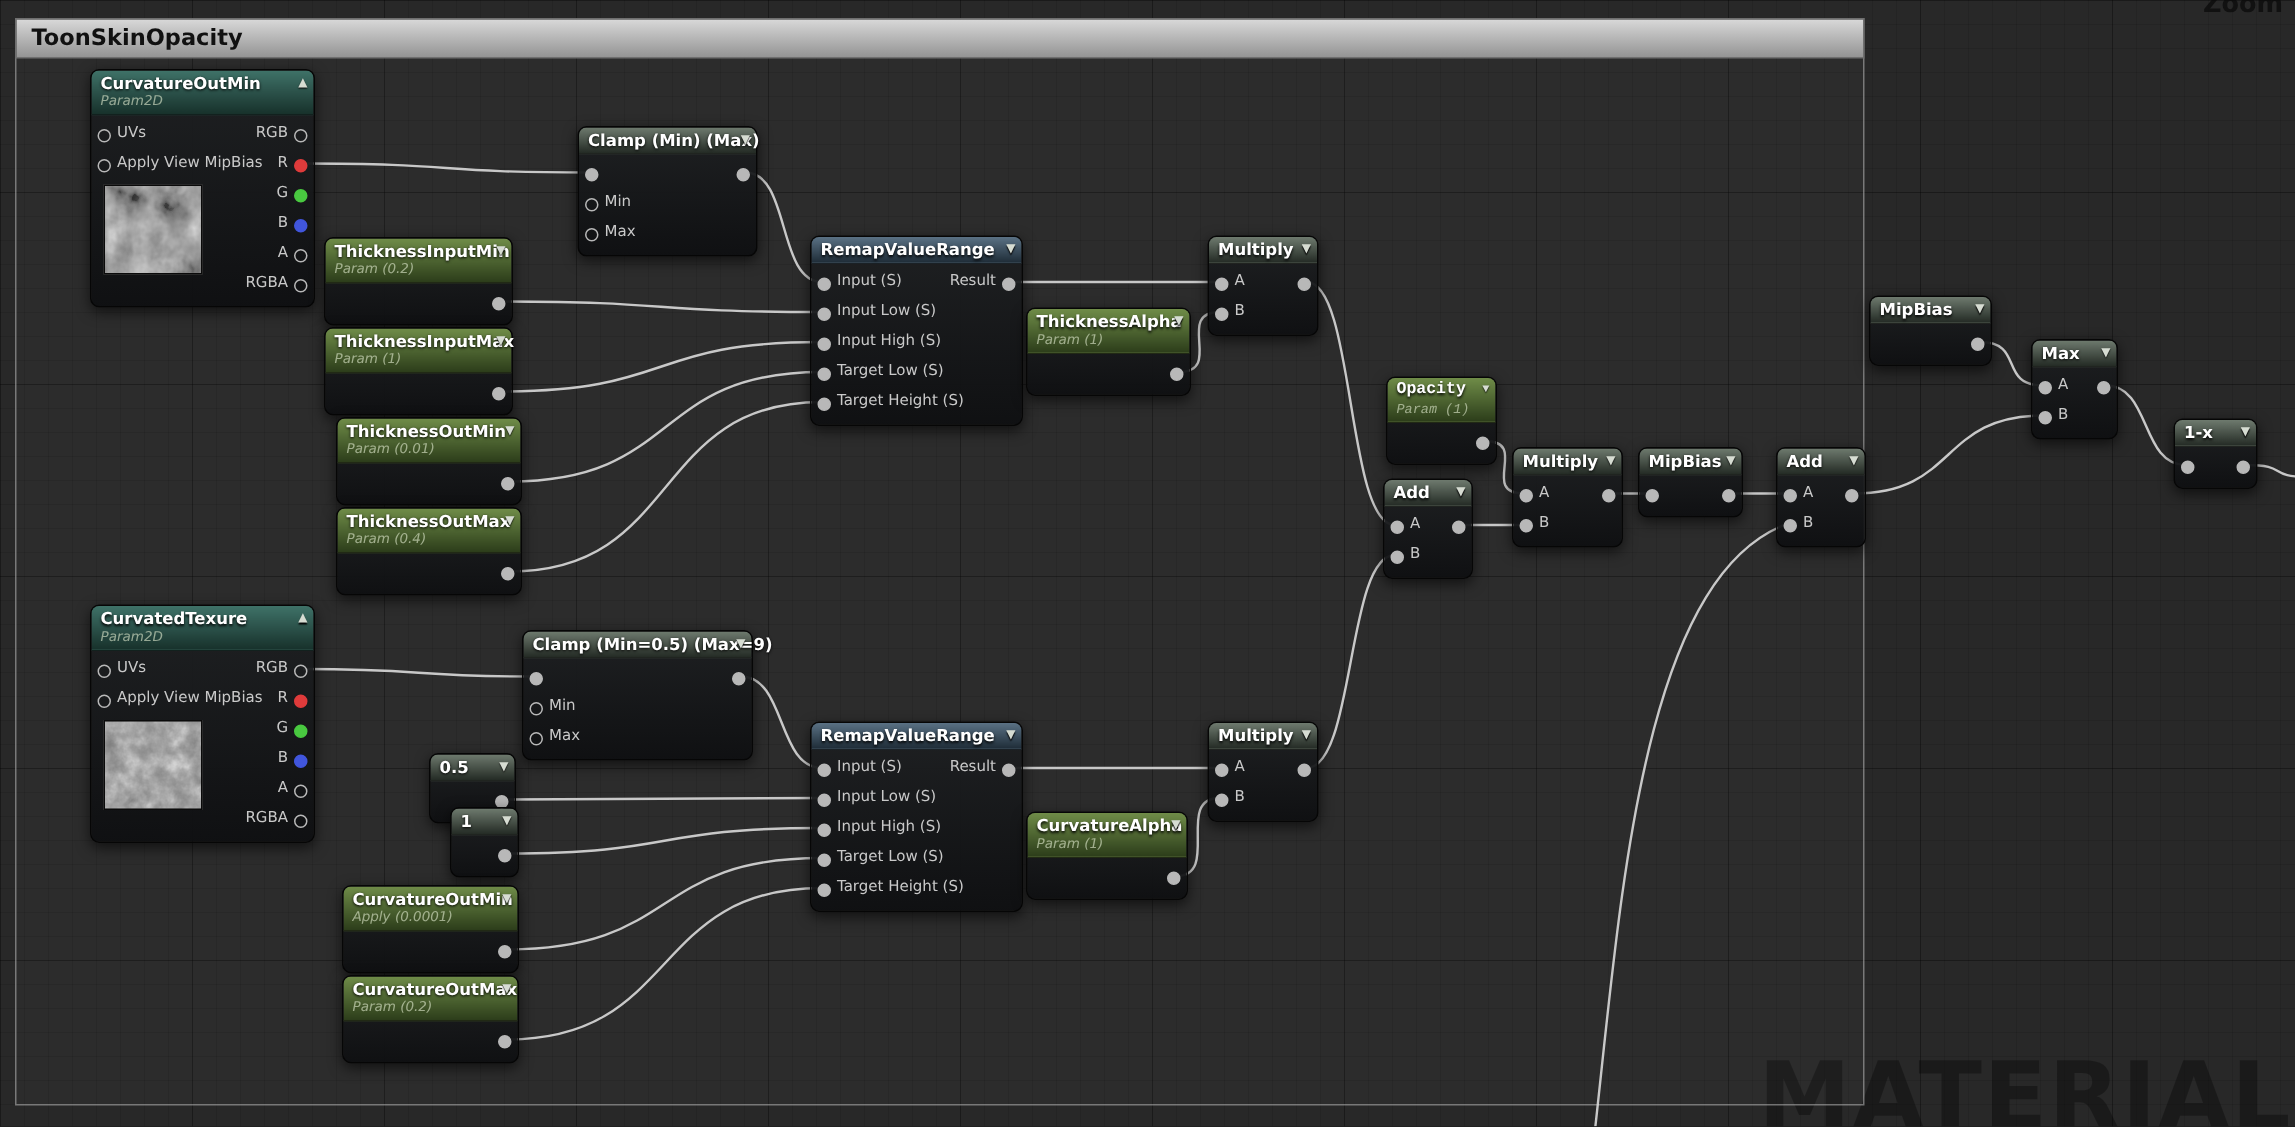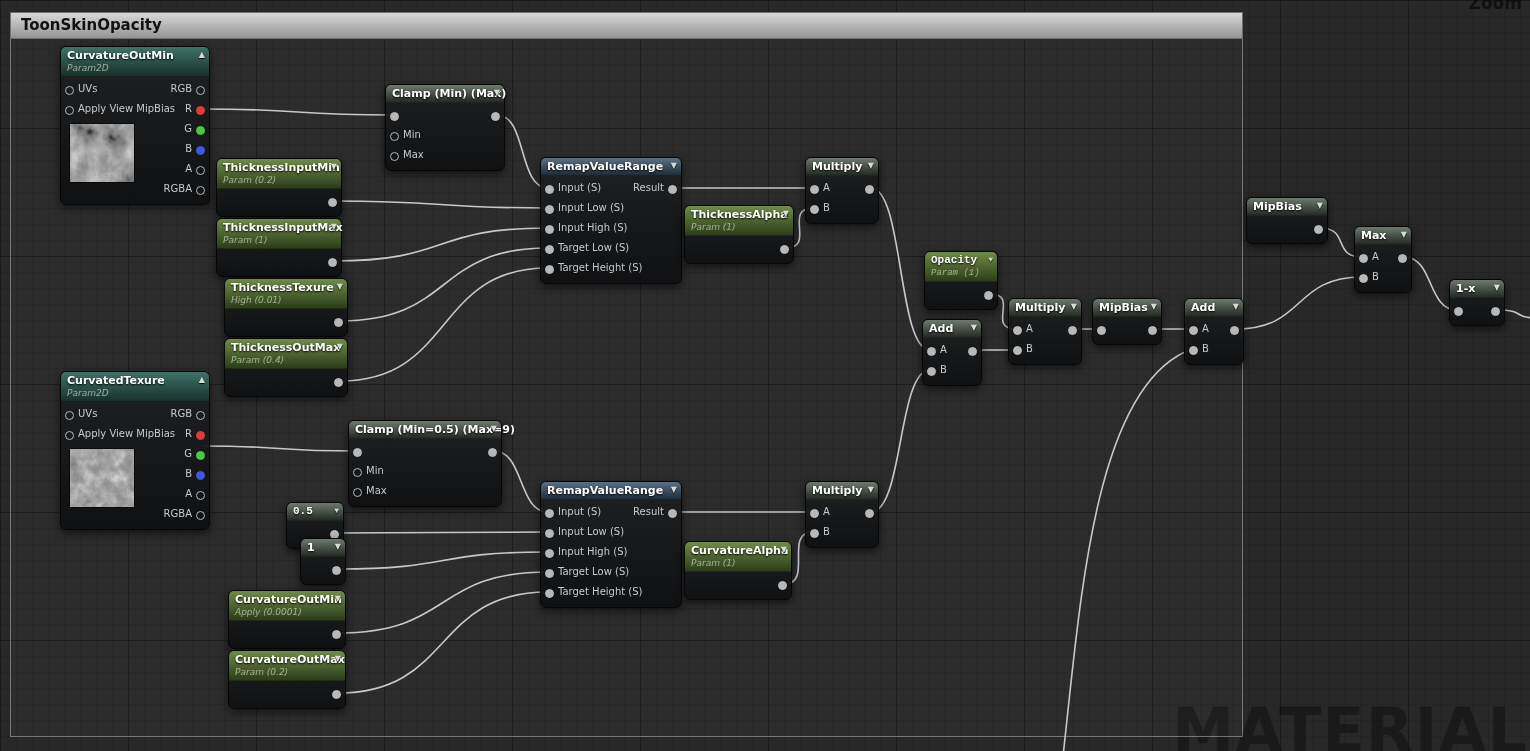--- a/index.html
+++ b/index.html
@@ -189,22 +189,22 @@
           <span class="arrow">▼</span>
         </div>
         <div class="body">
           <div class="row">
             <span class="pin out" style="border-color: rgb(184, 184, 184); background: rgb(184, 184, 184);"></span>
           </div>
         </div>
       </div>
       <div class="node kind-param" style="left: 224px; top: 278px; width: 124px;">
         <div class="hdr" style="background: linear-gradient(rgb(111, 140, 72), rgb(44, 61, 26));">
-          <span class="title">ThicknessTexure</span>
-          <span class="sub">High (0.01)</span>
+          <span class="title">ThicknessOutMin</span>
+          <span class="sub">Param (0.01)</span>
           <span class="arrow">▼</span>
         </div>
         <div class="body">
           <div class="row">
             <span class="pin out" style="border-color: rgb(184, 184, 184); background: rgb(184, 184, 184);"></span>
           </div>
         </div>
       </div>
       <div class="node kind-param" style="left: 224px; top: 338px; width: 124px;">
         <div class="hdr" style="background: linear-gradient(rgb(111, 140, 72), rgb(44, 61, 26));">
@@ -270,21 +270,21 @@
             <span class="pin in" style="border-color: rgb(184, 184, 184); background: rgb(184, 184, 184);"></span>
             <span class="lbl">A</span>
             <span class="pin out" style="border-color: rgb(184, 184, 184); background: rgb(184, 184, 184);"></span>
           </div>
           <div class="row">
             <span class="pin in" style="border-color: rgb(184, 184, 184); background: rgb(184, 184, 184);"></span>
             <span class="lbl">B</span>
           </div>
         </div>
       </div>
-      <div class="node kind-texture" style="left: 60px; top: 371px; width: 150px;">
+      <div class="node kind-texture" style="left: 60px; top: 403px; width: 150px;">
         <div class="hdr" style="background: linear-gradient(rgb(63, 114, 104), rgb(23, 49, 43));">
           <span class="title">CurvatedTexure</span>
           <span class="sub">Param2D</span>
           <span class="arrow">▲</span>
         </div>
         <div class="body">
           <div class="row">
             <span class="pin in" style="border-color: rgb(184, 184, 184);"></span>
             <span class="lbl">UVs</span>
             <span class="lbl r">RGB</span>
@@ -339,21 +339,21 @@
           <div class="row">
             <span class="pin in" style="border-color: rgb(184, 184, 184);"></span>
             <span class="lbl">Min</span>
           </div>
           <div class="row">
             <span class="pin in" style="border-color: rgb(184, 184, 184);"></span>
             <span class="lbl">Max</span>
           </div>
         </div>
       </div>
-      <div class="node kind-const" style="left: 286px; top: 502px; width: 58px; font-family: Liberation Mono, monospace;">
+      <div class="node kind-const" style="left: 286px; top: 502px; width: 58px;">
         <div class="hdr" style="background: linear-gradient(rgb(110, 122, 110), rgb(36, 43, 37));">
           <span class="title">0.5</span>
           <span class="arrow">▼</span>
         </div>
         <div class="body">
           <div class="row">
             <span class="pin out" style="border-color: rgb(184, 184, 184); background: rgb(184, 184, 184);"></span>
           </div>
         </div>
       </div>

